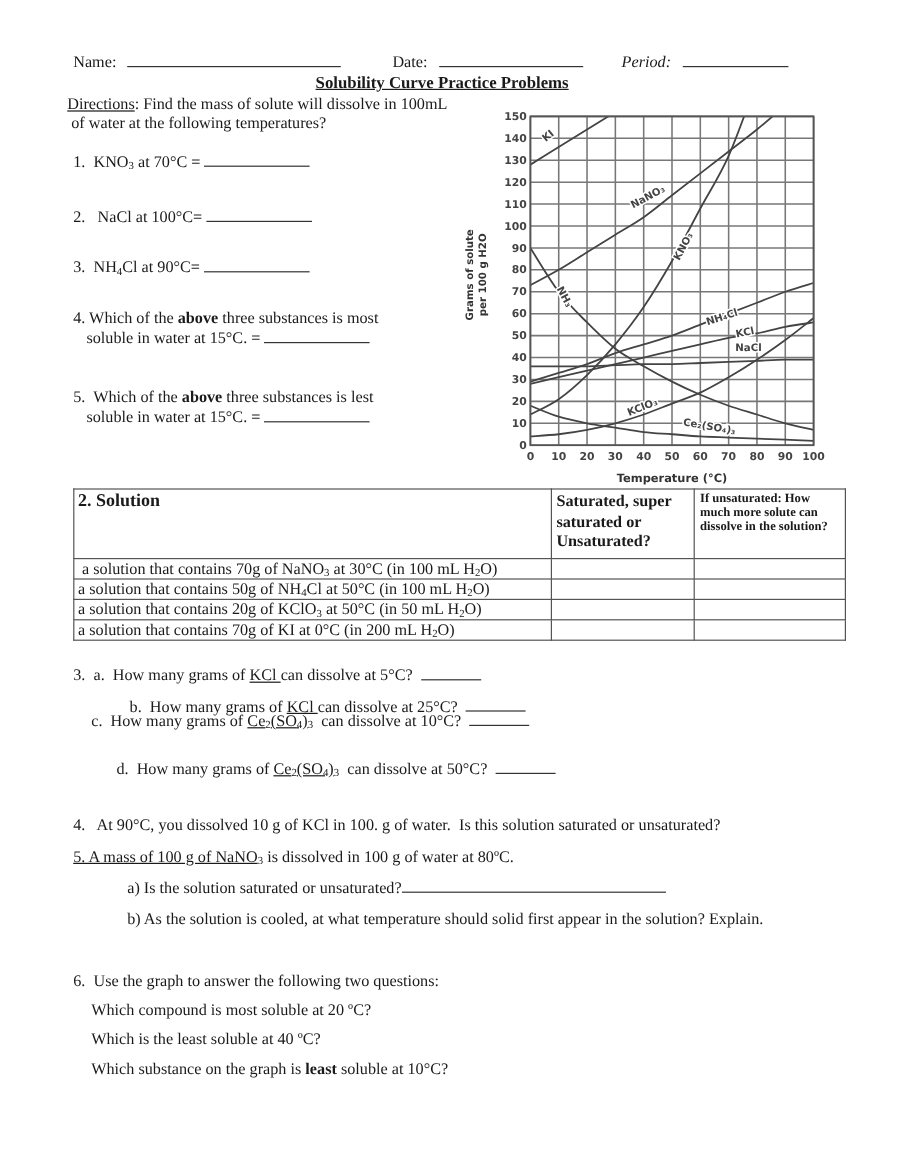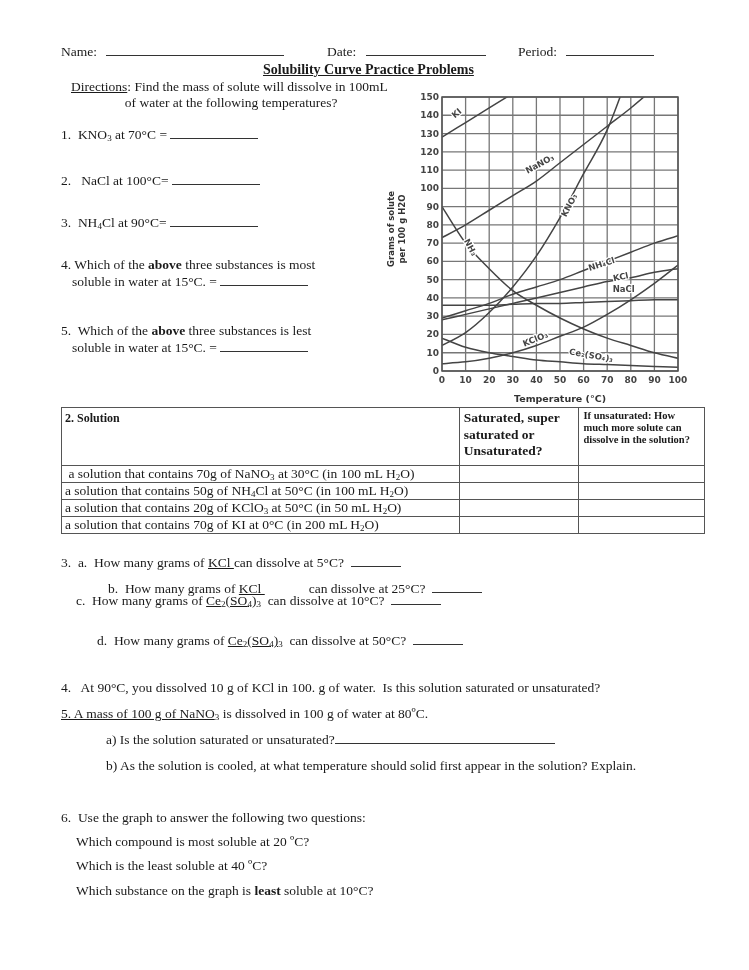--- a/index.html
+++ b/index.html
@@ -10,45 +10,45 @@
   .u { text-decoration:underline; }
   b { font-weight:bold; }
   sub { font-size:9px; vertical-align:-2px; line-height:0; }
   .title { font-weight:bold; text-decoration:underline; font-size:14px; }
   
   #chart { position:absolute; left:378px; top:88px; width:345px; height:320px; }
   #chart svg { width:345px; height:320px; display:block; }
   
   table.sol { position:absolute; left:61px; top:407px; width:644px; border-collapse:collapse; }
   table.sol td { border:1px solid #555; padding:0 3px; vertical-align:top; font-size:13.5px; line-height:16px; }
-  table.sol td.h1 { font-weight:bold; font-size:12px; padding-top:2px; }
+  table.sol td.h1 { font-weight:bold; font-size:15px; padding-top:2px; }
   table.sol td.h2 { font-weight:bold; font-size:13.5px; line-height:16.5px; padding:2px 4px; }
   table.sol td.h3 { font-weight:bold; font-size:10.5px; line-height:12px; padding:2px 4px; }
   table.sol tr.hdr td { height:53px; }
   table.sol tr.row td { height:16px; }
 </style>
 </head>
 <body>
 
 <div class="abs" style="left:61px; top:44px;">
   <span>Name:</span>
   <span class="blank" style="width:178px; margin-left:6px;"></span>
 </div>
 <div class="abs" style="left:327px; top:44px;">
   <span>Date:</span>
   <span class="blank" style="width:120px; margin-left:6px;"></span>
 </div>
-<div class="abs" style="left:518px; top:44px;">
+<div class="abs" style="left:518px; top:44px;font-style:italic;">
   <span>Period:</span>
   <span class="blank" style="width:88px; margin-left:6px;"></span>
 </div>
 
 <div class="abs title" style="left:263px; top:62px;">Solubility Curve Practice Problems</div>
 
-<div class="abs" style="left:71px; top:79px; line-height:16px;text-align:center;">
+<div class="abs" style="left:56px; top:79px; line-height:16px;">
   <span class="u">Directions</span><span>:  Find the mass of solute will dissolve in 100mL</span><br>
   <span style="white-space:pre;"> of water at the following temperatures?</span>
 </div>
 
 <div class="abs" style="left:61px; top:127px;">
   <span>1.</span>&nbsp;
   <span>KNO</span><sub>3</sub><span style="white-space:pre;"> at 70°C = </span><span class="blank" style="width:88px;"></span>
 </div>
 <div class="abs" style="left:61px; top:173px;">
   <span>2.</span>&nbsp;&nbsp;
@@ -191,21 +191,21 @@
     <td></td>
     <td></td>
   </tr>
 </tbody>
   </table>
 
 <div class="abs" style="left:61px; top:555px;">
   <span style="white-space:pre;">3.  a.  How many grams of </span><span class="u" style="white-space:pre;">KCl </span><span style="white-space:pre;">can dissolve at 5°C?  </span><span class="blank" style="width:50px;"></span>
 </div>
 <div class="abs" style="left:78px; top:581px;">
-  <span style="white-space:pre;padding-left:30px;">b.  How many grams of </span><span class="u" style="white-space:pre;">KCl </span><span style="white-space:pre;margin-left:44px;">can dissolve at 25°C?  </span><span class="blank" style="width:50px;"></span>
+  <span style="white-space:pre;padding-left:30px;">b.  How many grams of </span><span class="u" style="white-space:pre;">KCl </span><span style="white-space:pre;">can dissolve at 25°C?  </span><span class="blank" style="width:50px;"></span>
 </div>
 <div class="abs" style="left:76px; top:593px;">
   <span style="white-space:pre;">c.  How many grams of </span><span class="u"><span>Ce</span><sub>2</sub><span>(SO</span><sub>4</sub><span>)</span><sub>3</sub></span><span style="white-space:pre;">  can dissolve at 10°C?  </span><span class="blank" style="width:50px;"></span>
 </div>
 <div class="abs" style="left:76px; top:633px;margin-left:21px;">
   <span style="white-space:pre;">d.  How many grams of </span><span class="u"><span>Ce</span><sub>2</sub><span>(SO</span><sub>4</sub><span>)</span><sub>3</sub></span><span style="white-space:pre;">  can dissolve at 50°C?  </span><span class="blank" style="width:50px;"></span>
 </div>
 
 <div class="abs" style="left:61px; top:680px; white-space:pre;">4.   At 90°C, you dissolved 10 g of KCl in 100. g of water.  Is this solution saturated or unsaturated?</div>
 

